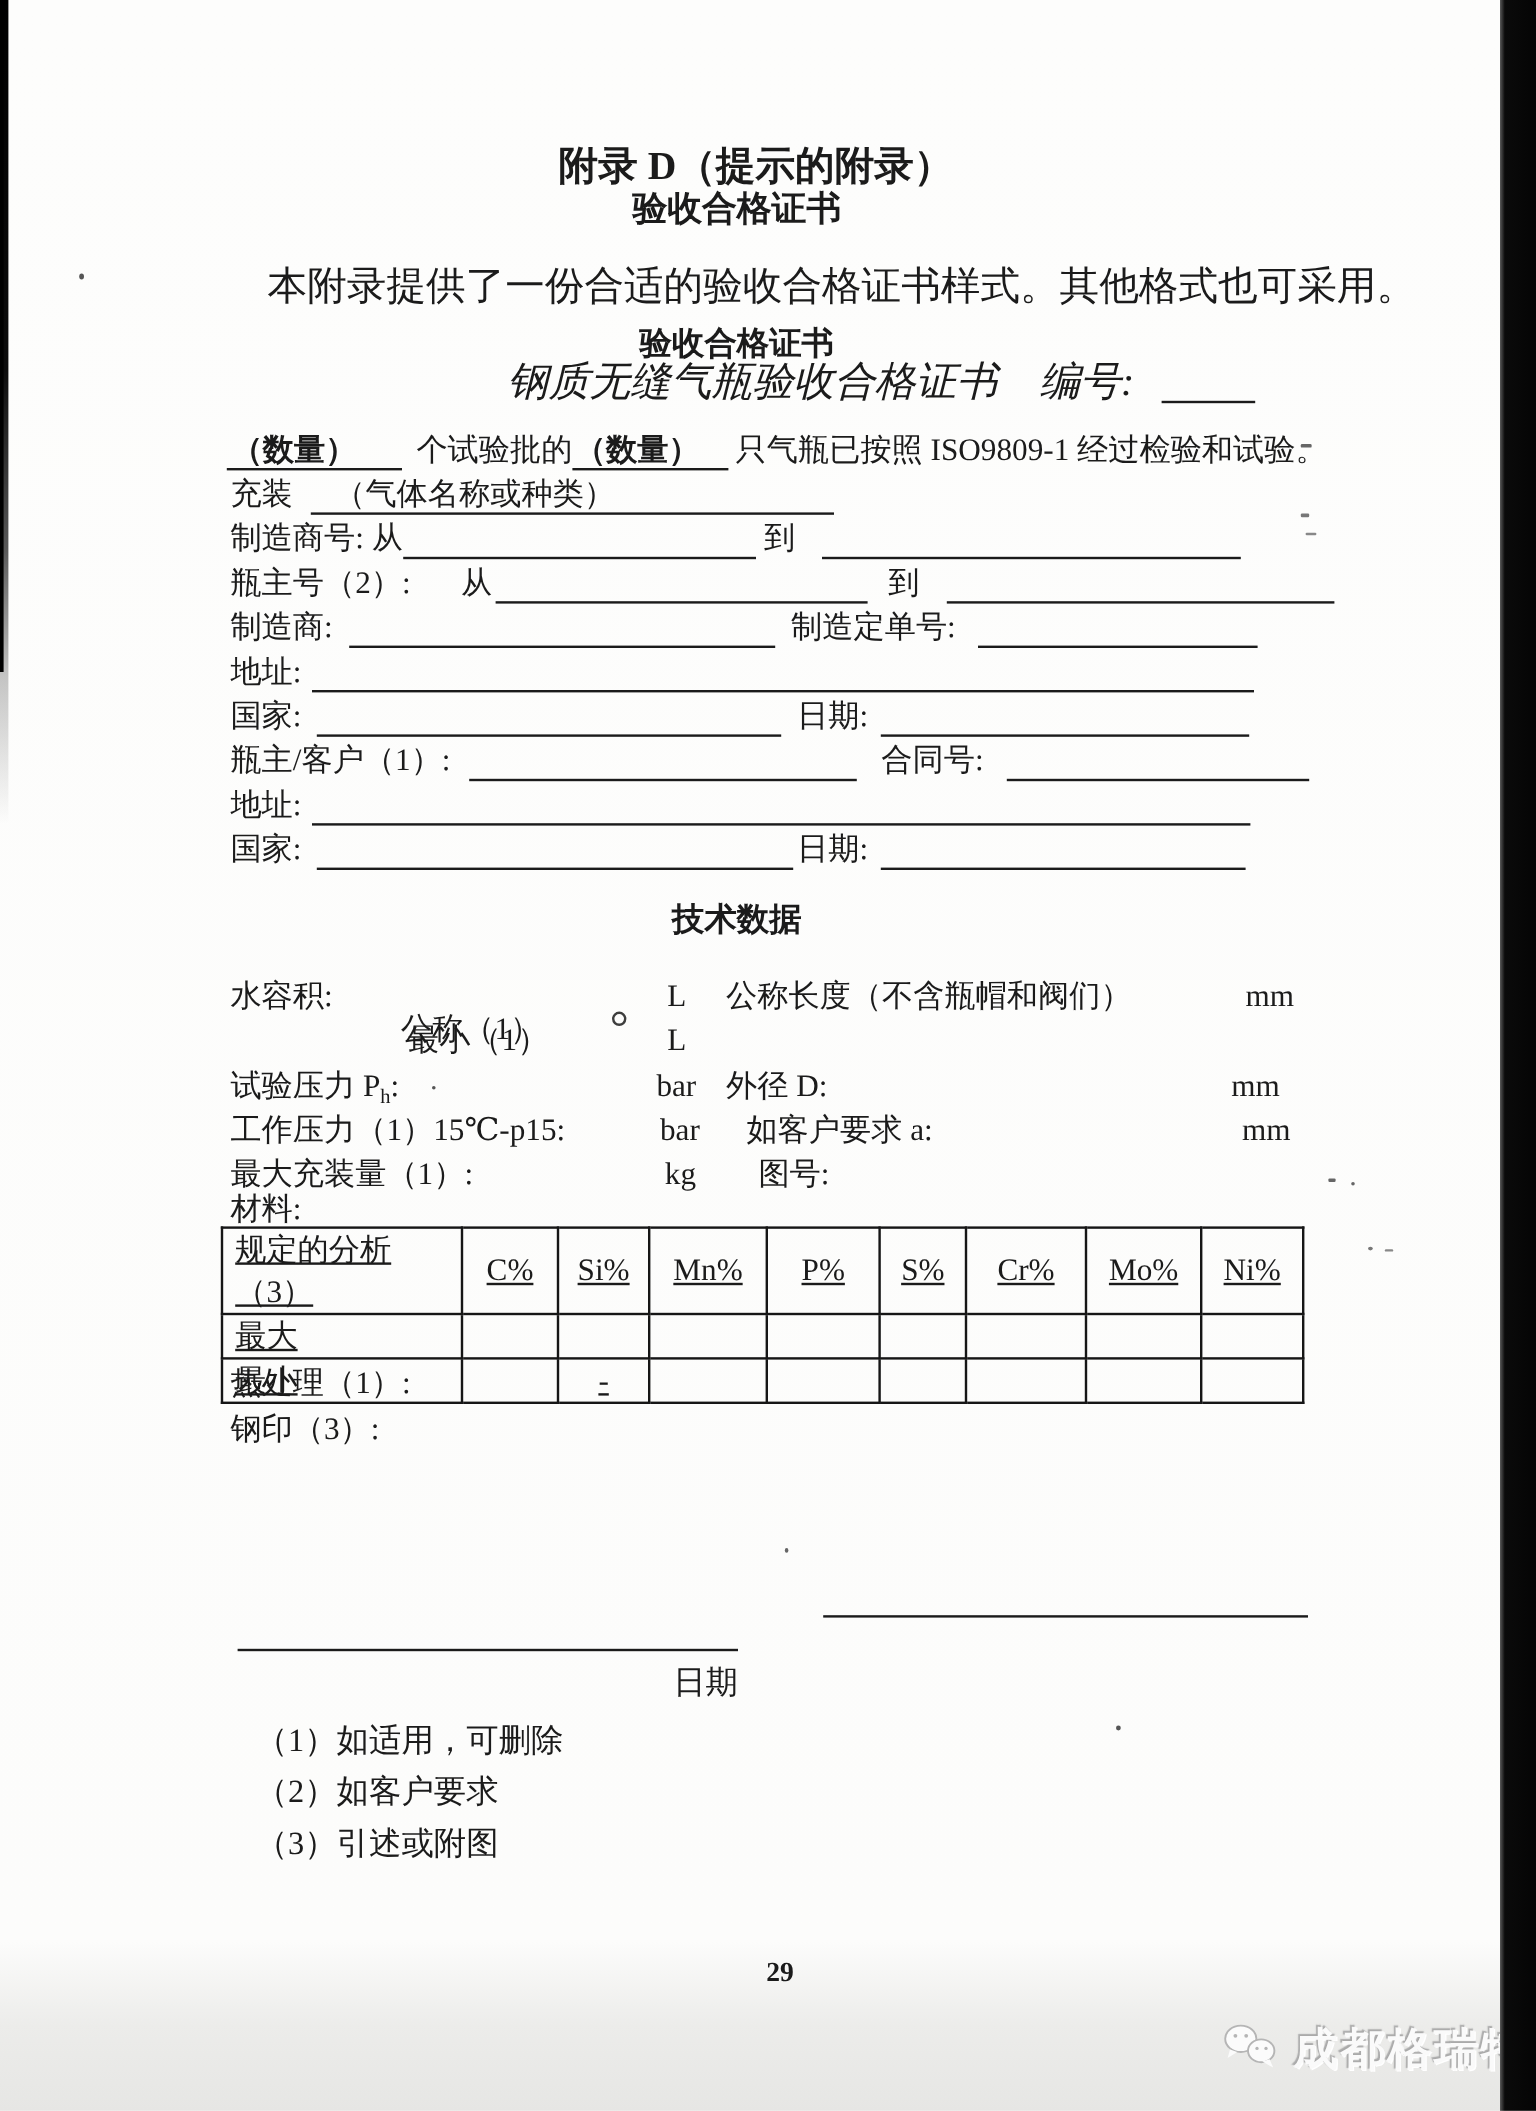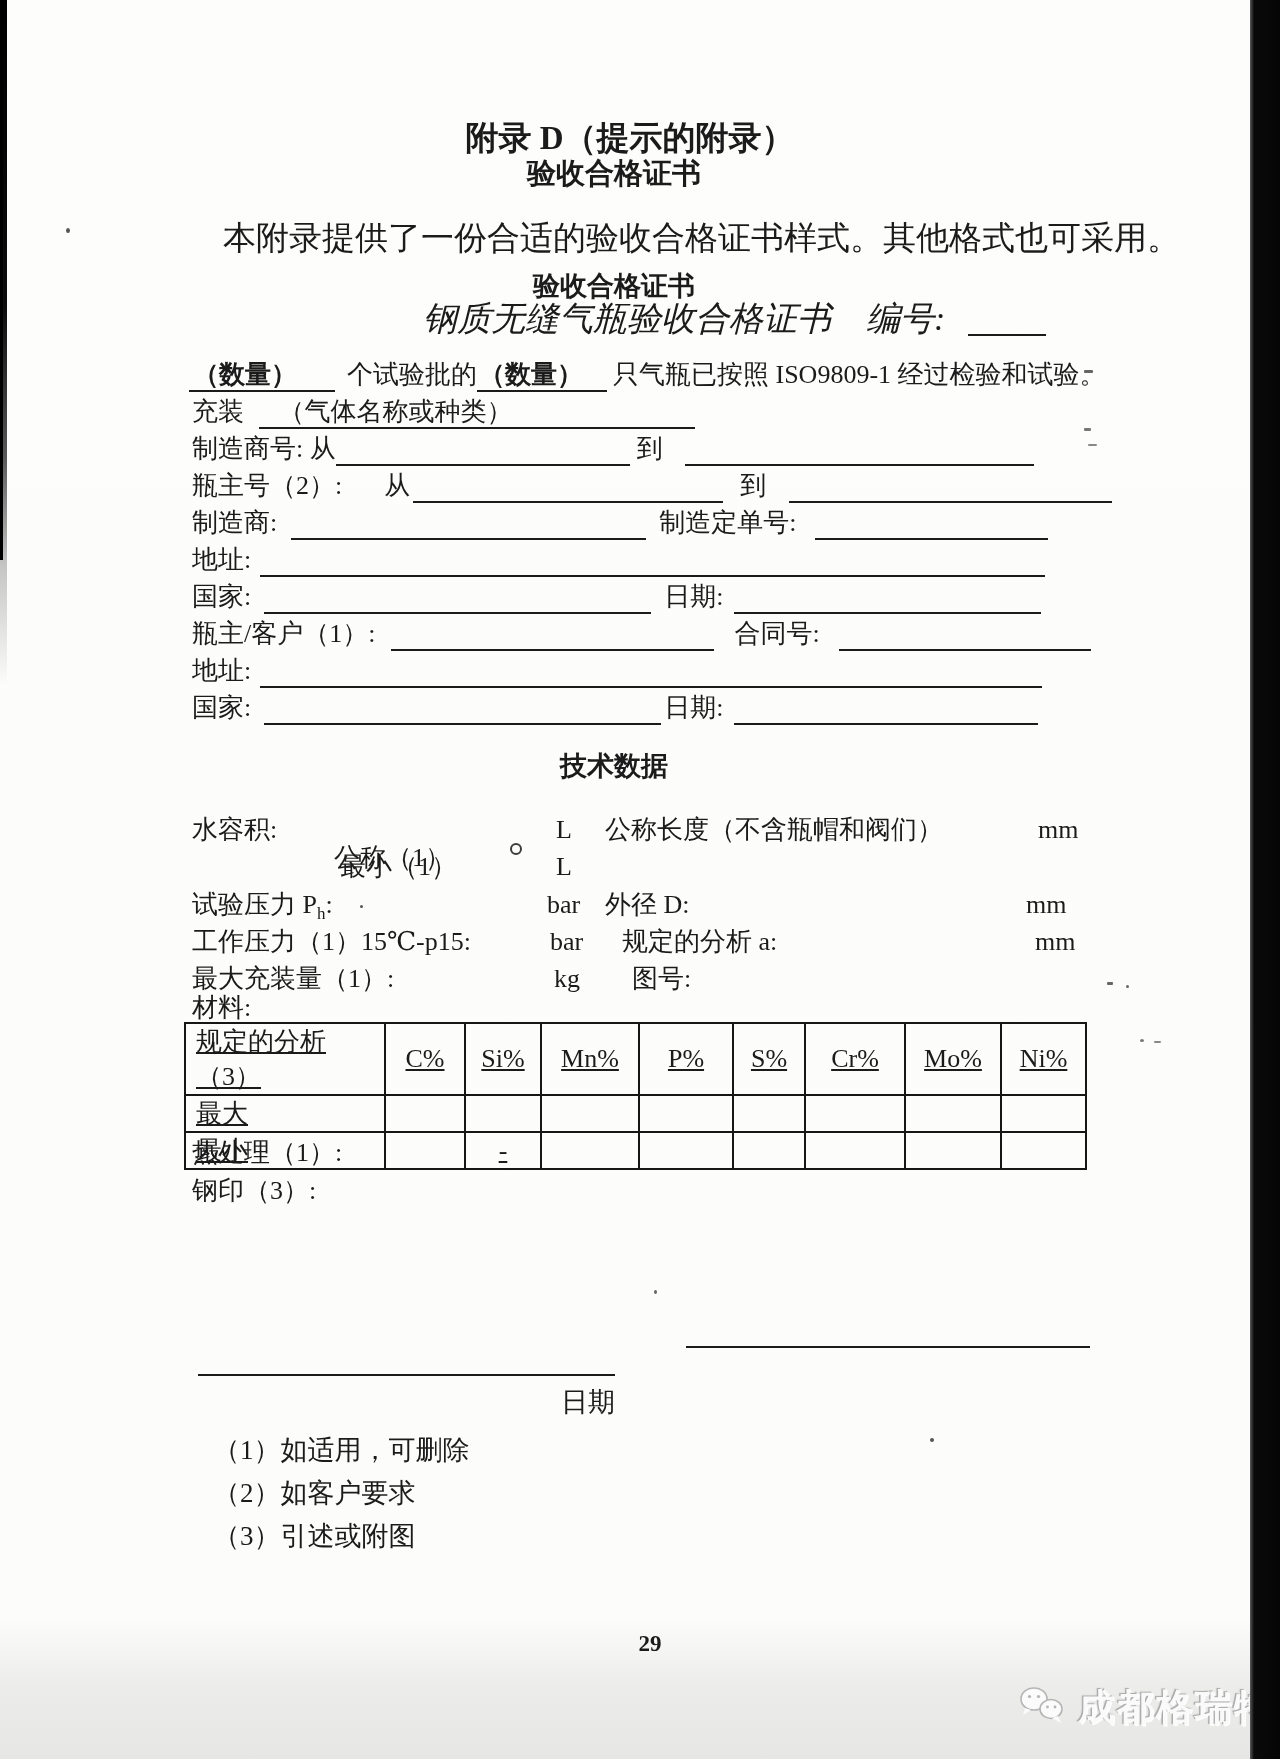--- a/index.html
+++ b/index.html
@@ -111,21 +111,21 @@
   <div class="line" style="left:340px;top:850px;">最小（1）</div>
   <div class="line" style="left:556px;top:850px;">L</div>
 
   <div class="line" style="left:192px;top:888px;"><span>试验压力 P</span><sub>h</sub><span>:</span></div>
   <div class="line" style="left:547px;top:888px;">bar</div>
   <div class="line" style="left:605px;top:888px;">外径 D:</div>
   <div class="line" style="left:1026px;top:888px;">mm</div>
 
   <div class="line" style="left:192px;top:925px;">工作压力（1）15℃-p15:</div>
   <div class="line" style="left:550px;top:925px;">bar</div>
-  <div class="line" style="left:622px;top:925px;">规定的分析 a:</div>
+  <div class="line" style="left:622px;top:925px;">如客户要求 a:</div>
   <div class="line" style="left:1035px;top:925px;">mm</div>
 
   <div class="line" style="left:192px;top:962px;">最大充装量（1）:</div>
   <div class="line" style="left:554px;top:962px;">kg</div>
   <div class="line" style="left:612px;top:962px;margin-left:20px;">图号:</div>
 
   <div class="line" style="left:192px;top:991px;">材料:</div>
 
   <table class="analysis">
     <colgroup>

